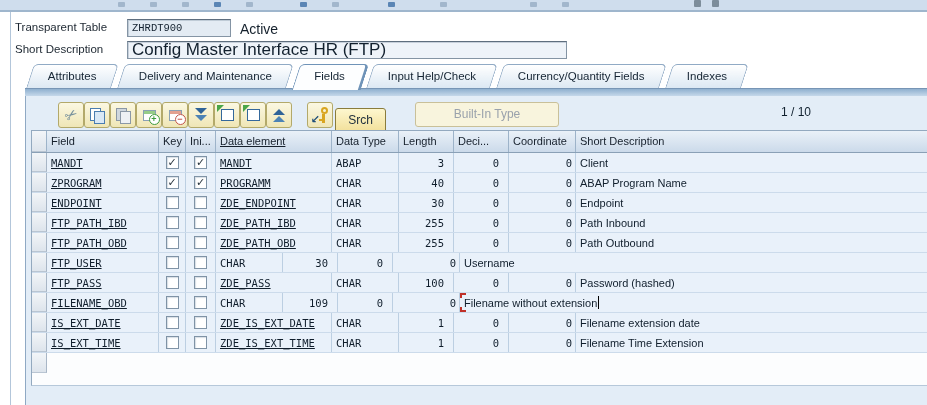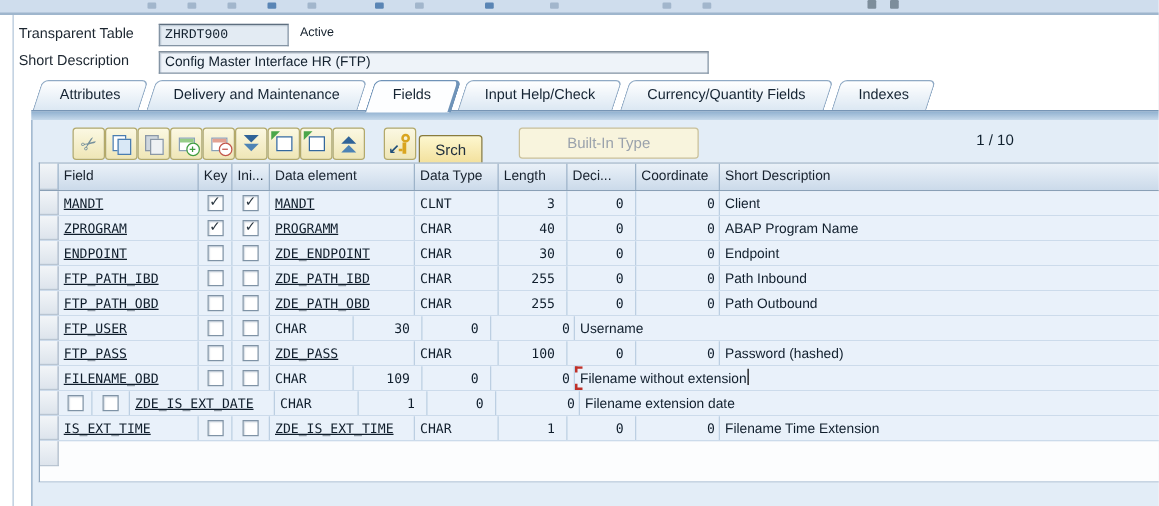--- a/index.html
+++ b/index.html
@@ -10,24 +10,24 @@
   .top-sliver { position:absolute; left:0; top:0; width:927px; height:12px;
     background:#cfdded; border-bottom:2px solid #9fb6cd; }
   .nub { position:absolute; bottom:3px; width:7px; height:5px; background:#7d96b0; opacity:.55; border-radius:1px; }
   .nub.b { background:#3c6fa6; opacity:.8; }
 
   .frame-line { position:absolute; left:10px; top:12px; bottom:0; width:1px; background:#b3c6da; }
 
   
   .flabel { position:absolute; font-size:11.5px; color:#1c2630; }
   .fin { position:absolute; height:18px; border:1px solid #8494a4; border-top-color:#5e6e7e;
-    box-shadow: inset 1px 1px 0 rgba(110,130,150,.3); font-size:11px; line-height:16px; padding:0 4px;
+    box-shadow: inset 1px 1px 0 rgba(110,130,150,.3); font-size:17px; line-height:16px; padding:0 4px;
     color:#12202e; }
   .fin.mono { font-family:Liberation Mono, monospace; }
-  .status { position:absolute; font-size:10px; color:#14202c; }
+  .status { position:absolute; font-size:14px; color:#14202c; }
 
   
   .tabstrip { position:absolute; left:30px; top:64px; height:24px; display:flex; gap:6px; }
   .tab { position:relative; height:24px; padding:0 17px; transform:skewX(-18deg);
     background:linear-gradient(#ffffff,#dce8f3); border:1px solid #90aac5; border-bottom:none;
     border-radius:5px 5px 0 0; cursor:default; }
   .tab .tlabel { display:inline-block; transform:skewX(18deg); font-size:11.5px; line-height:23px; color:#152433; }
   .tab.active { background:#fdfeff; border-right:3px solid #2f547d; border-color:#6f93b8; height:26px; z-index:3; }
   .tabbar { position:absolute; left:25px; top:88px; width:902px; height:8px;
     background:linear-gradient(#8fb0cf,#c5d8ea); border-top:1px solid #7795b5; z-index:2; }
@@ -81,21 +81,21 @@
   .grid { position:absolute; left:5px; top:34px; width:897px; height:256px; background:#fcfdfe;
     border-left:1px solid #93a9bf; border-top:1px solid #93a9bf; border-bottom:1px solid #b6c8da; }
   .trow, .hrow { display:flex; width:100%; }
   .hrow { height:22px; background:linear-gradient(#eaf1f8,#cbdaea); border-bottom:1px solid #8aa0b6; }
   .hrow .cell { line-height:21px; color:#16202c; border-right:1px solid #9db3c9; }
   .trow { height:20px; background:#e9f1fa; border-bottom:1px solid #ccdbeb; }
   .cell { height:100%; padding:0 4px; font-size:11px; line-height:20px; white-space:nowrap; overflow:hidden;
     border-right:1px solid #bccfe2; color:#101e2c; }
   .c-sel  { width:15px; padding:0; background:linear-gradient(180deg,#f2f5f8,#dde4ec);
     border-right:1px solid #a8b6c6; border-bottom:1px solid #b9c5d2; }
-  .c-field{ width:112px; } .c-key{ width:27px; } .c-ini{ width:30px; } .c-delem{ width:116px; }
+  .c-field{ width:112px; } .c-key{ width:27px; } .c-ini{ width:30px; } .c-delem{ width:116px;text-decoration:underline; }
   .c-dtype{ width:67px; } .c-len{ width:55px; } .c-deci{ width:55px; } .c-coord{ width:67px; }
   .c-desc { flex:1; border-right:none; position:relative; }
   .num { text-align:right; padding-right:9px; }
   .c-coord.num { padding-right:3px; }
   .mono { font-family:"DejaVu Sans Mono","Liberation Mono",monospace; font-size:10.5px; }
   .link { text-decoration:underline; cursor:pointer; }
   .ck { display:flex; align-items:center; justify-content:center; }
   .cb { width:13px; height:13px; border:1px solid #7f93a6; background:#fff; box-shadow: inset 1px 1px 1px rgba(140,160,180,.35);
     font-size:11px; line-height:11px; text-align:center; color:#28343e; }
   .emptysel { width:15px; height:20px; background:linear-gradient(180deg,#f2f5f8,#dde4ec);
@@ -198,21 +198,21 @@
           <div class="trow">
             <div class="cell c-sel"></div>
             <div class="cell c-field mono link">MANDT</div>
             <div class="cell c-key ck">
               <span class="cb">✓</span>
             </div>
             <div class="cell c-ini ck">
               <span class="cb">✓</span>
             </div>
             <div class="cell c-delem mono link">MANDT</div>
-            <div class="cell c-dtype mono">CLNT</div>
+            <div class="cell c-dtype mono">ABAP</div>
             <div class="cell c-len mono num">3</div>
             <div class="cell c-deci mono num">0</div>
             <div class="cell c-coord mono num">0</div>
             <div class="cell c-desc"><span>Client</span></div>
           </div>
           <div class="trow">
             <div class="cell c-sel"></div>
             <div class="cell c-field mono link">ZPROGRAM</div>
             <div class="cell c-key ck">
               <span class="cb">✓</span>
@@ -316,20 +316,21 @@
               <span class="cb"></span>
             </div>
             <div class="cell c-dtype mono">CHAR</div>
             <div class="cell c-len mono num">109</div>
             <div class="cell c-deci mono num">0</div>
             <div class="cell c-coord mono num">0</div>
             <div class="cell c-desc edit"><span>Filename without extension</span><span class="caret"></span><span class="mark-t"></span><span class="mark-b"></span></div>
           </div>
           <div class="trow">
             <div class="cell c-sel"></div>
+            <div class="cell c-field mono link">IS_EXT_DATE</div>
             <div class="cell c-key ck">
               <span class="cb"></span>
             </div>
             <div class="cell c-ini ck">
               <span class="cb"></span>
             </div>
             <div class="cell c-delem mono link">ZDE_IS_EXT_DATE</div>
             <div class="cell c-dtype mono">CHAR</div>
             <div class="cell c-len mono num">1</div>
             <div class="cell c-deci mono num">0</div>

